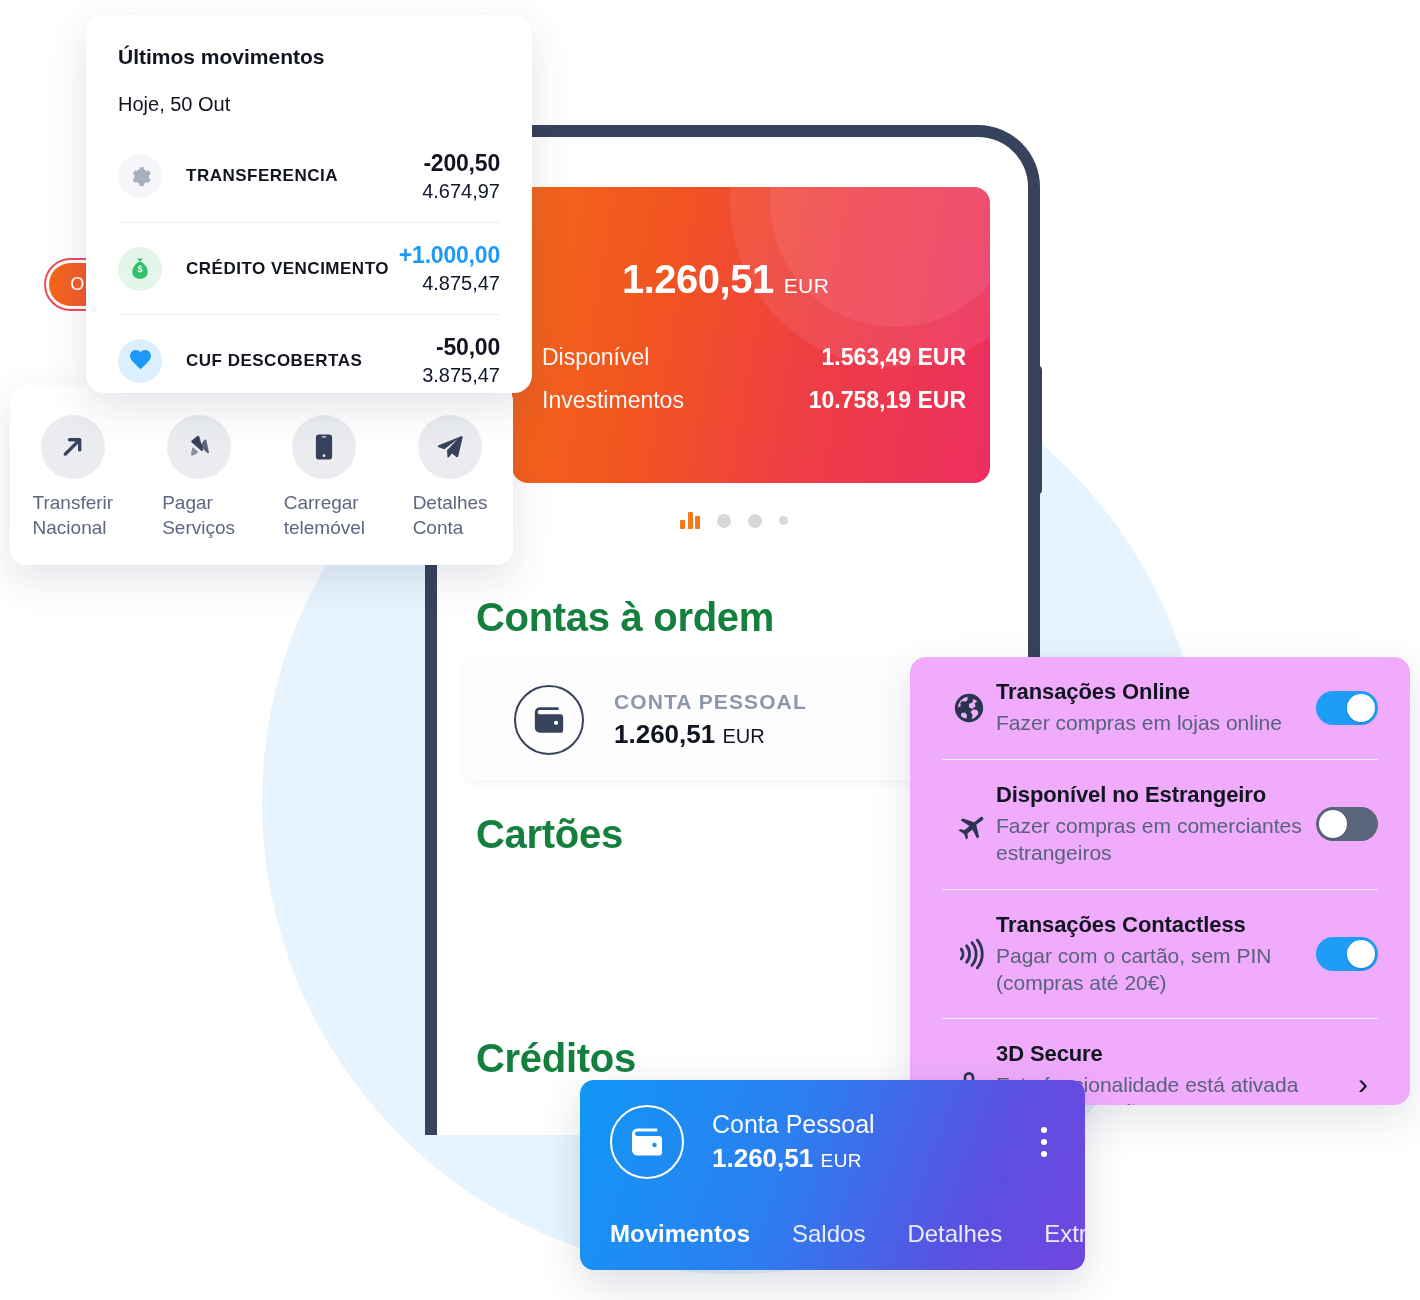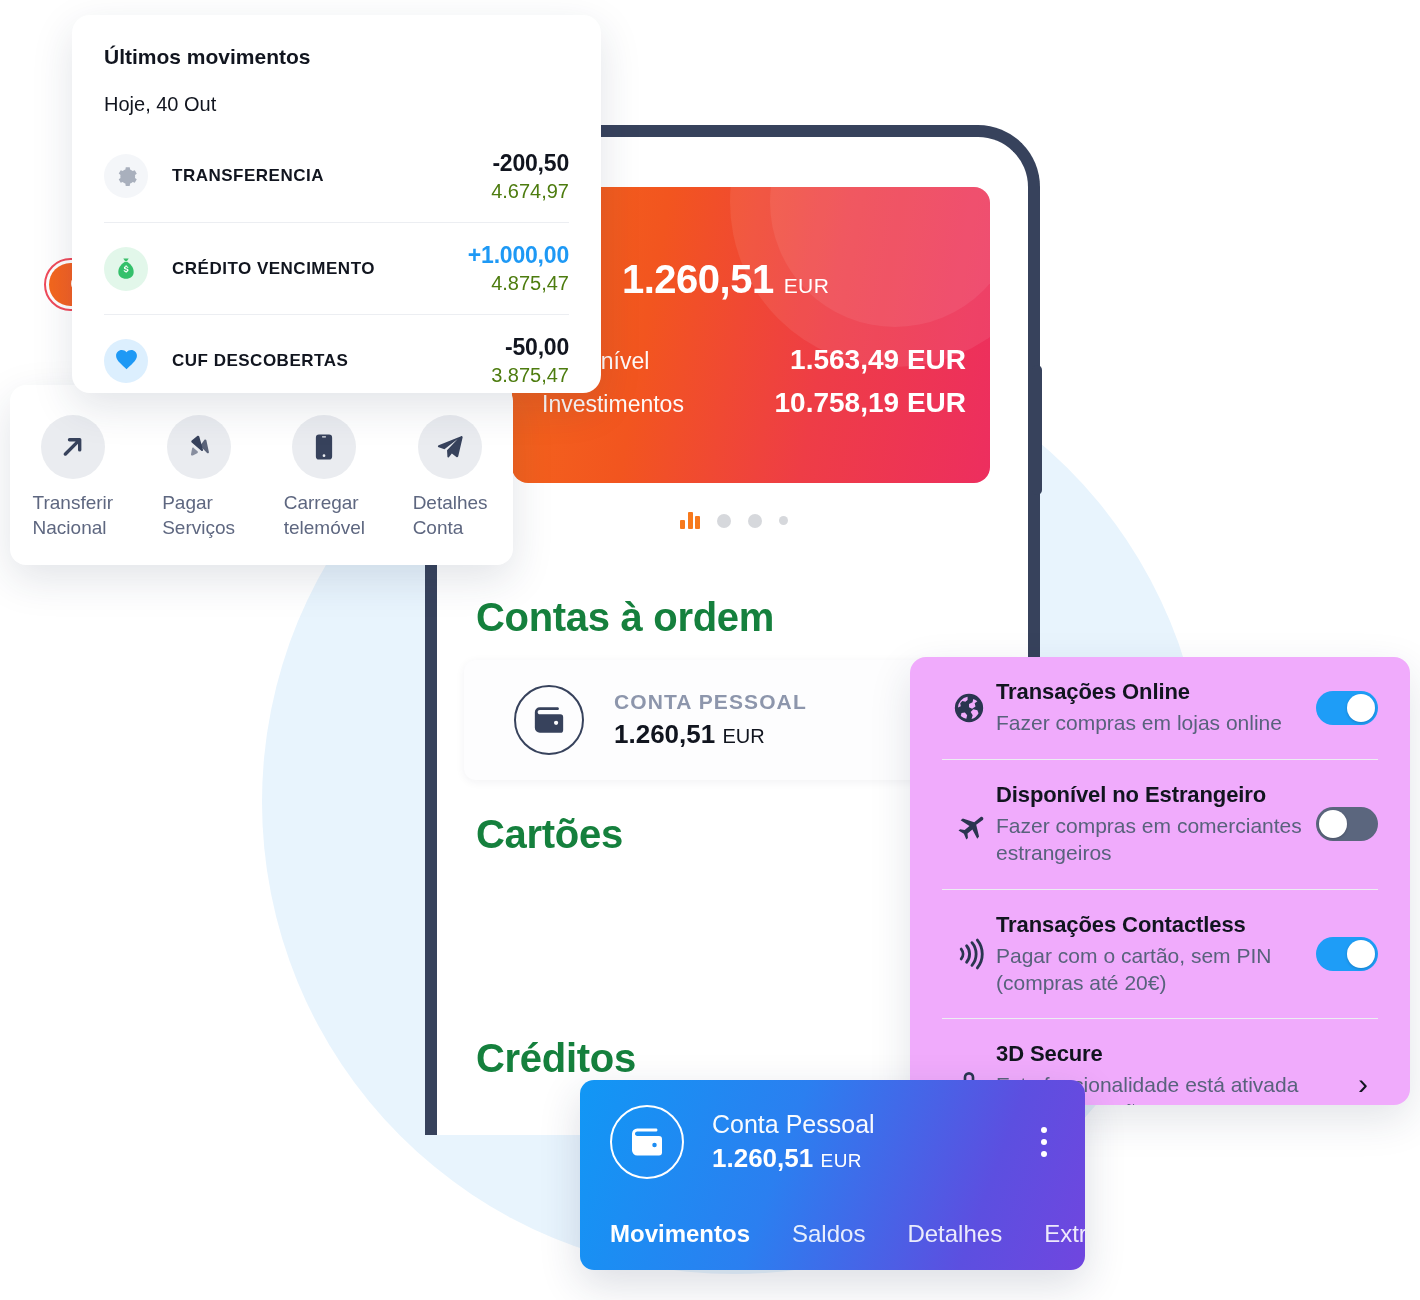--- a/index.html
+++ b/index.html
@@ -91,21 +91,21 @@
   }
   .bal-main .amt { font-size: 40px; font-weight: 700; letter-spacing: -0.5px; }
   .bal-main .cur { font-size: 21px; font-weight: 400; letter-spacing: 0.4px; }
   .bal-row {
     position: absolute; left: 30px; right: 24px;
     display: flex; justify-content: space-between; align-items: baseline;
   }
   .bal-row.r1 { top: 157px; }
   .bal-row.r2 { top: 200px; }
   .bal-row .lbl { font-size: 23px; font-weight: 400; opacity: 0.97; }
-  .bal-row .val { font-size: 28px; font-weight: 700; }
+  .bal-row .val { font-size: 23px; font-weight: 700; }
 
   .seg-wrap {
     position: absolute; left: 44px; top: 258px;
     width: 360px; height: 53px;
     background: #fff;
     border-radius: 27px;
     border: 2px solid #F04A5A;
     display: flex; align-items: center;
     padding: 3px;
     z-index: 4;
@@ -165,22 +165,22 @@
     letter-spacing: 1.1px; margin-bottom: 5px;
   }
   .lc-value { font-size: 26px; color: #11151F; }
   .lc-value b { font-weight: 700; }
   .lc-value .u { font-size: 20px; color: #11151F; font-weight: 400; }
   .lc-sub { font-size: 26px; color: #11151F; font-weight: 400; }
 
   
   .mov-card {
     position: absolute;
-    left: 72px; top: 15px;
-    width: 529px; height: 378px;
+    left: 86px; top: 15px;
+    width: 446px; height: 378px;
     background: #fff;
     border-radius: 18px;
     box-shadow: 0 14px 42px rgba(30,45,80,0.13);
     z-index: 6;
     padding: 30px 32px 0 32px;
   }
   .mov-title { font-size: 21px; font-weight: 700; color: #11151F; }
   .mov-date { font-size: 20px; font-weight: 500; color: #11151F; margin-top: 24px; }
   .mov-list { margin-top: 14px; }
   .mov-row {
@@ -198,21 +198,21 @@
   .mov-ico.green { background: #E2F7EA; }
   .mov-ico.blue { background: #DCEFFE; color: #1E99F5; }
   .mov-name {
     margin-left: 24px; flex: 1;
     font-size: 17px; font-weight: 700; color: #11151F;
     letter-spacing: 0.5px;
   }
   .mov-vals { text-align: right; }
   .mov-amt { font-size: 23px; font-weight: 700; color: #11151F; letter-spacing: -0.2px; }
   .mov-amt.pos { color: #1E99F5; }
-  .mov-bal { font-size: 20px; color: #4d7c0f; margin-top: 3px; }
+  .mov-bal { font-size: 20px; color: #0f172a; margin-top: 3px; }
 
   
   .qa-card {
     position: absolute;
     left: 10px; top: 385px;
     width: 503px; height: 180px;
     background: #fff;
     border-radius: 16px;
     box-shadow: 0 14px 42px rgba(30,45,80,0.13);
     z-index: 5;
@@ -375,21 +375,21 @@
       </div>
     </div>
   </div>
 
   <div class="sec-title" style="left:476px; top:812px;">Cartões</div>
 
   <div class="sec-title" style="left:476px; top:1036px;">Créditos</div>
 
   <div class="mov-card">
     <div class="mov-title">Últimos movimentos</div>
-    <div class="mov-date">Hoje, 40 Out</div>
+    <div class="mov-date">Hoje, 50 Out</div>
     <div class="mov-list">
 
       <div class="mov-row">
         <div class="mov-ico grey">
           <svg width="25" height="25" viewBox="0 0 24 24" fill="currentColor" aria-hidden="true">
             <path d="M12 8.5a3.5 3.5 0 1 0 0 7 3.5 3.5 0 0 0 0-7zm8.3 3.5c0-.5-.05-.98-.13-1.45l1.7-1.3-1.9-3.3-2 .82a7.9 7.9 0 0 0-2.5-1.45L15.1 3h-3.8l-.37 2.32c-.9.3-1.74.79-2.47 1.43l-2-.82-1.9 3.3 1.7 1.3A8.6 8.6 0 0 0 6.1 12c0 .5.05.98.13 1.45l-1.7 1.3 1.9 3.3 2-.82c.73.64 1.57 1.13 2.47 1.43l.37 2.34h3.8l.37-2.34a7.9 7.9 0 0 0 2.5-1.45l2 .82 1.9-3.3-1.7-1.3c.08-.45.13-.93.13-1.43z"></path>
           </svg>
         </div>
         <div class="mov-name">TRANSFERENCIA</div>
         <div class="mov-vals">

